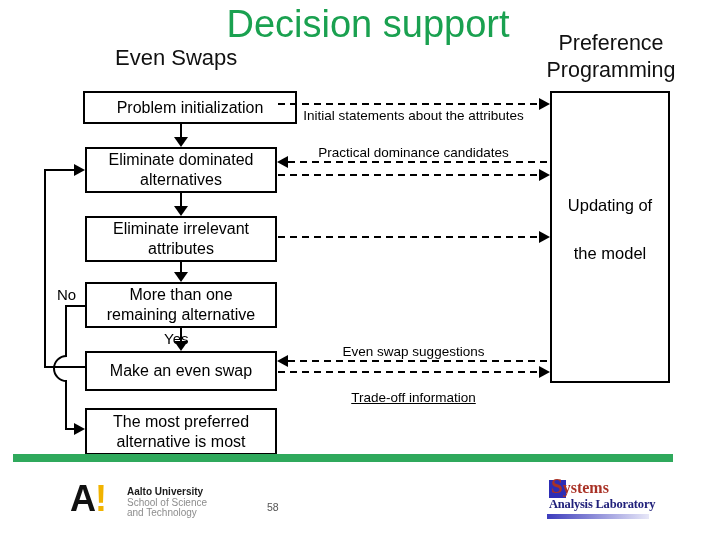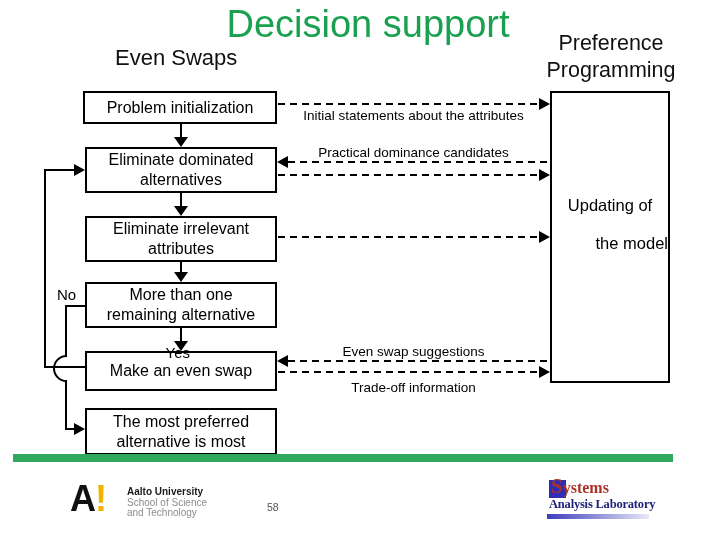--- a/index.html
+++ b/index.html
@@ -45,21 +45,21 @@
 
 <div class="slide">
 
   <div class="abs title">Decision support</div>
   <div class="abs sub-left">Even Swaps</div>
   <div class="abs sub-right">
     <div>Preference</div>
     <div>Programming</div>
   </div>
 
-  <div class="fbox" style="left:83px;top:91px;width:194px;height:33px;text-align:right;">
+  <div class="fbox" style="left:83px;top:91px;width:214px;height:33px;text-align:right;">
     <div>Problem initialization</div>
   </div>
   <div class="fbox" style="left:85px;top:147px;width:192px;height:46px;">
     <div>Eliminate dominated</div>
     <div>alternatives</div>
   </div>
   <div class="fbox" style="left:85px;top:216px;width:192px;height:46px;">
     <div>Eliminate irrelevant</div>
     <div>attributes</div>
   </div>
@@ -69,21 +69,21 @@
   </div>
   <div class="fbox" style="left:85px;top:351px;width:192px;height:40px;">
     <div>Make an even swap</div>
   </div>
   <div class="fbox" style="left:85px;top:408px;width:192px;height:47px;">
     <div>The most preferred</div>
     <div>alternative is most</div>
   </div>
   <div class="fbox" style="left:550px;top:91px;width:120px;height:292px;">
     <span class="tall-line" style="top:102px;">Updating of</span>
-    <span class="tall-line" style="top:140px;text-align:right;">the model</span>
+    <span class="tall-line" style="top:150px;">the model</span>
   </div>
 
   <div class="vline" style="left:180px;top:123px;width:2px;height:15px;"></div>
   <div class="ah-d" style="left:174px;top:137px;"></div>
 
   <div class="vline" style="left:180px;top:192px;width:2px;height:15px;"></div>
   <div class="ah-d" style="left:174px;top:206px;"></div>
 
   <div class="vline" style="left:180px;top:261px;width:2px;height:12px;"></div>
   <div class="ah-d" style="left:174px;top:272px;"></div>
@@ -97,41 +97,41 @@
   <div class="ah-r" style="left:74px;top:164px;"></div>
 
   <div class="hline" style="left:65px;top:305px;width:20px;height:2px;"></div>
   <div class="vline" style="left:65px;top:305px;width:2px;height:51px;"></div>
   <div class="hop"></div>
   <div class="vline" style="left:65px;top:380px;width:2px;height:49px;"></div>
   <div class="hline" style="left:65px;top:428px;width:10px;height:2px;"></div>
   <div class="ah-r" style="left:74px;top:423px;"></div>
 
   <div class="branch-label" style="left:57px;top:287px;">No</div>
-  <div class="branch-label" style="left:158px;top:331px;width:32px;text-align:right;margin-top:14px;">Yes</div>
+  <div class="branch-label" style="left:164px;top:331px;width:32px;text-align:left;">Yes</div>
 
   <div class="dash" style="left:278px;top:103px;width:262px;"></div>
   <div class="ah-r" style="left:539px;top:98px;"></div>
   <div class="edge-label" style="top:108px;">Initial statements about the attributes</div>
 
   <div class="edge-label" style="top:145px;">Practical dominance candidates</div>
   <div class="dash" style="left:288px;top:161px;width:262px;"></div>
   <div class="ah-l" style="left:277px;top:156px;"></div>
   <div class="dash" style="left:278px;top:174px;width:262px;"></div>
   <div class="ah-r" style="left:539px;top:169px;"></div>
 
   <div class="dash" style="left:278px;top:236px;width:262px;"></div>
   <div class="ah-r" style="left:539px;top:231px;"></div>
 
   <div class="edge-label" style="top:344px;">Even swap suggestions</div>
   <div class="dash" style="left:288px;top:360px;width:262px;"></div>
   <div class="ah-l" style="left:277px;top:355px;"></div>
   <div class="dash" style="left:278px;top:371px;width:262px;"></div>
   <div class="ah-r" style="left:539px;top:366px;"></div>
-  <div class="edge-label" style="top:380px;">Trade-off information</div>
+  <div class="edge-label" style="top:390px;text-decoration:underline;">Trade-off information</div>
 
   <div class="green-bar"></div>
 
   <div class="abs aalto-mark"><span>A</span><span class="aalto-excl">!</span></div>
   <div class="abs aalto-lines">
     <div class="aalto-l1">Aalto University</div>
     <div class="aalto-l2">School of Science</div>
     <div class="aalto-l2">and Technology</div>
   </div>
 

